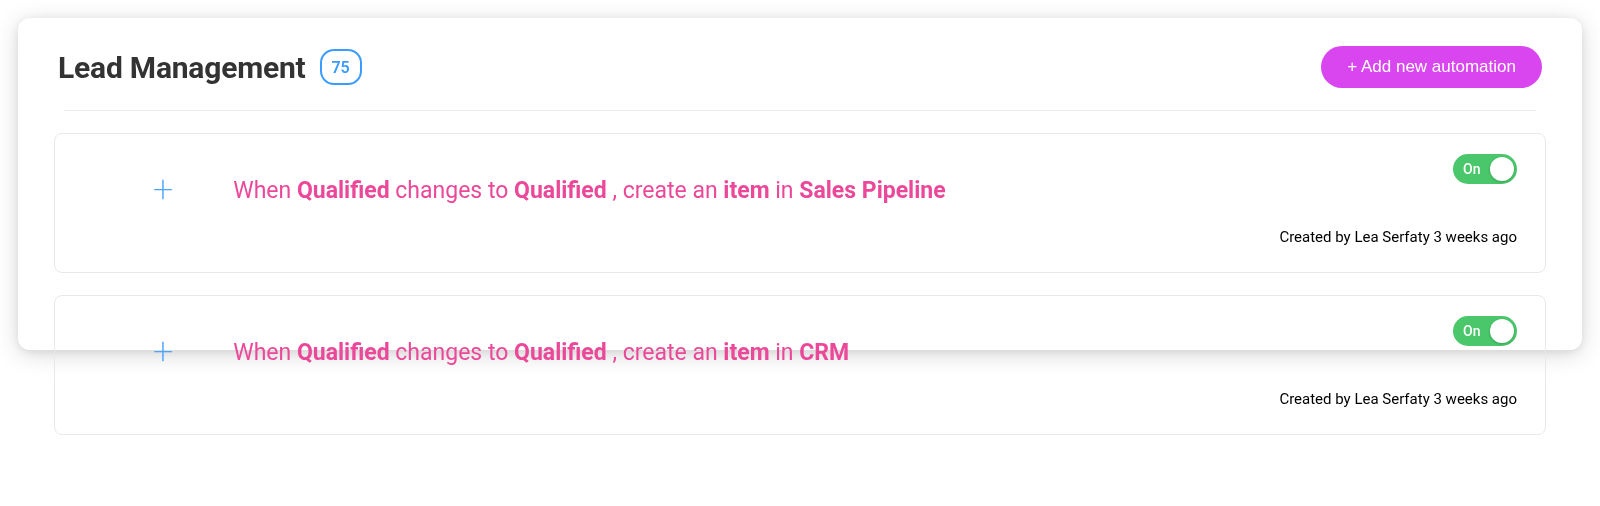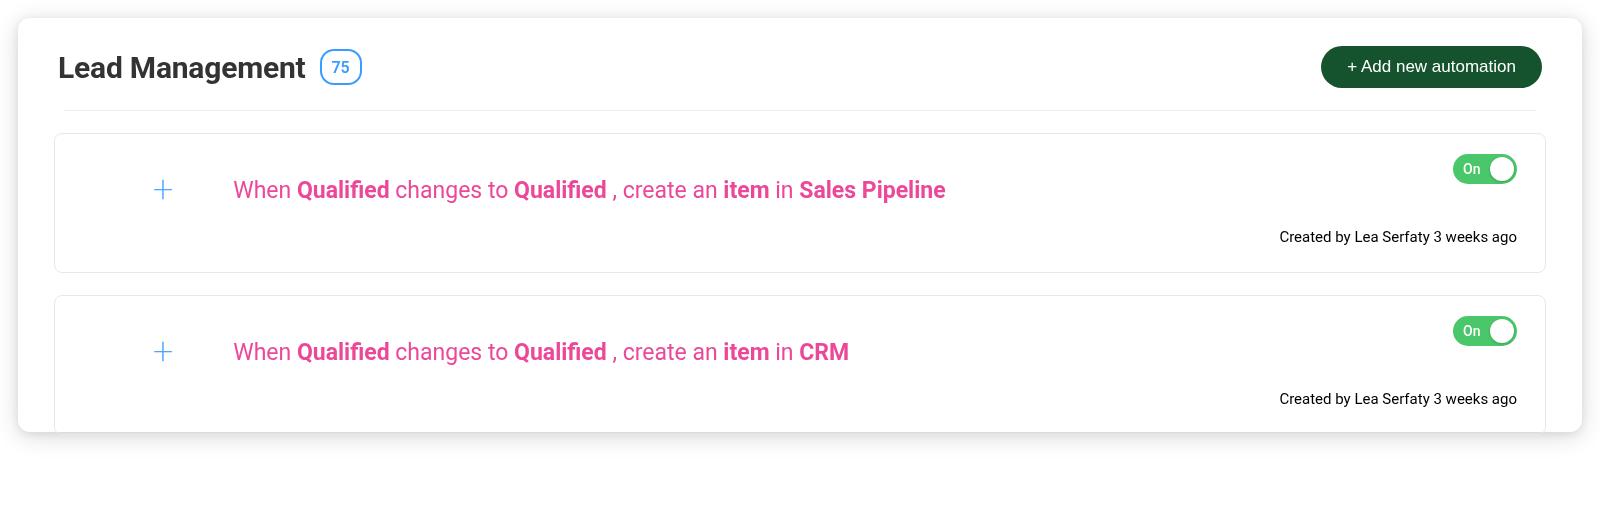--- a/index.html
+++ b/index.html
@@ -8,21 +8,21 @@
       background: #fff;
       width: 1600px;
       height: 506px;
       padding: 18px;
     }
     .panel {
       background: #fff;
       border-radius: 12px;
       box-shadow: 0 4px 24px rgba(0,0,0,0.15), 0 2px 8px rgba(0,0,0,0.08);
       padding: 28px 36px 24px 36px;
-      height: 414px;
+      height: 332px;
     }
     .header-row {
       display: flex;
       align-items: center;
       justify-content: space-between;
       padding: 0 4px 22px 4px;
     }
     .header-left {
       display: flex;
       align-items: center;
@@ -41,21 +41,21 @@
       height: 28px;
       min-width: 42px;
       padding: 16px 8px;
       border: 2px solid #3b9cff;
       border-radius: 14px;
       color: #3b9cff;
       font-size: 16px;
       font-weight: 600;
     }
     .add-btn {
-      background: #14532d;
+      background: #d946ef;
       color: #fff;
       border: none;
       border-radius: 22px;
       height: 42px;
       padding: 0 26px;
       font-size: 17px;
       font-weight: 400;
       cursor: pointer;
     }
     .divider {

